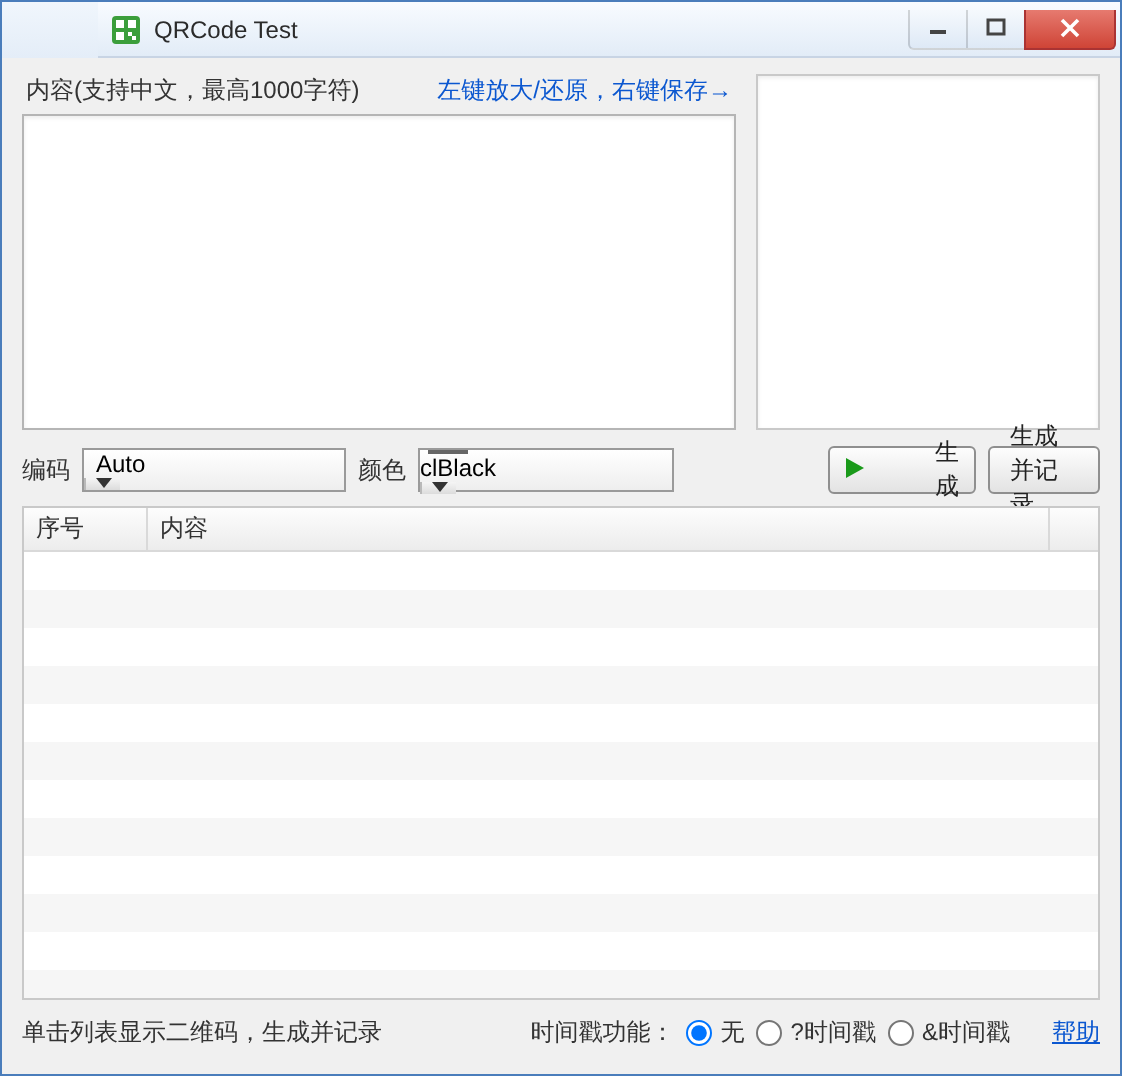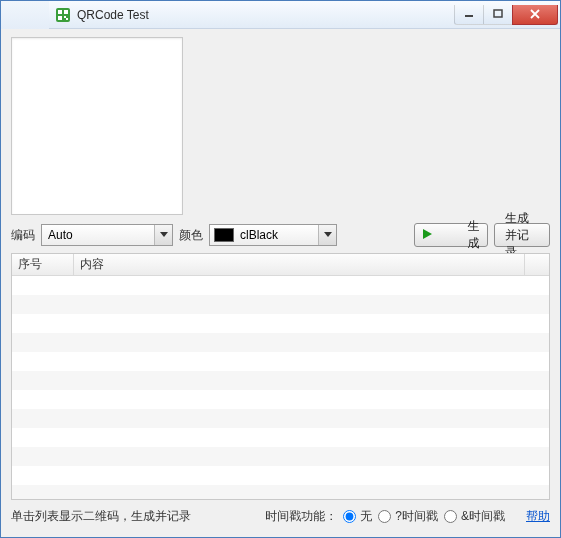--- a/index.html
+++ b/index.html
@@ -113,23 +113,23 @@
     align-items:center;
     gap:6px;
     padding:8px 0 6px 0;
   }
   .ctlrow .ctllabel { color:#333; }
   .combo, .colorcombo {
     height:22px;
     border:1px solid #9a9a9a;
     background:linear-gradient(to bottom,#fff,#eee);
     display:flex;
-    align-items:center;
     font:inherit;
     padding:0;
+    flex-direction:column;
   }
   .combo { width:132px; }
   .combo .comboval { flex:1; padding:0 6px; }
   .combo .ddbtn, .colorcombo .ddbtn {
     width:18px; height:100%;
     border-left:1px solid #b9b9b9;
     display:flex;align-items:center;justify-content:center;
     background:linear-gradient(to bottom,#f5f5f5,#dcdcdc);
   }
   .colorcombo { width:128px; }
@@ -237,20 +237,27 @@
         <svg width="12" height="10">
           <path d="M2 1 L10 9 M10 1 L2 9" stroke="#fff" stroke-width="1.8"></path>
         </svg>
       </div>
     </div>
   </div>
 
   <div class="client">
 
     <div class="toprow">
+      <div class="leftcol">
+        <div class="labelrow">
+          <span class="lbl">内容(支持中文，最高1000字符)</span>
+          <span class="hint">左键放大/还原，右键保存→</span>
+        </div>
+        <textarea class="content-textarea" style=""></textarea>
+      </div>
       <div class="preview"></div>
     </div>
 
     <div class="ctlrow">
       <span class="ctllabel">编码</span>
       <div class="combo">
         <span class="comboval">Auto</span>
         <span class="ddbtn">
           <svg width="8" height="6">
               <path d="M0 0 L8 0 L4 5 Z" fill="#333"></path>

